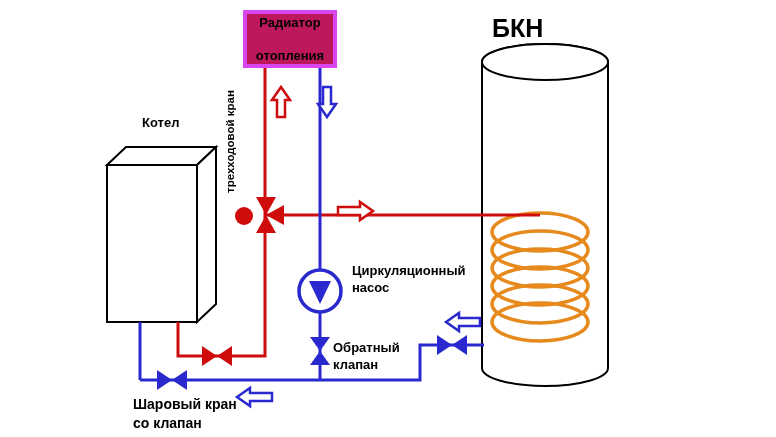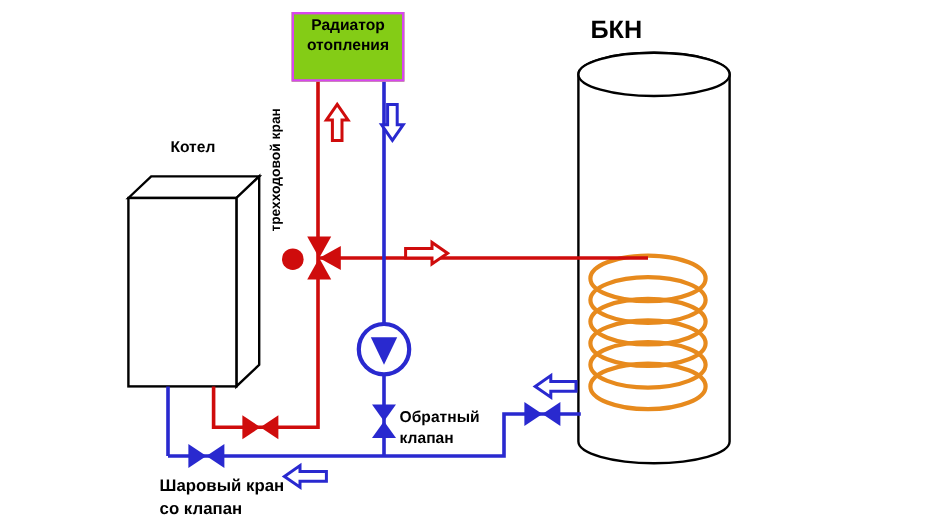--- a/index.html
+++ b/index.html
@@ -8,29 +8,29 @@
     --return-blue:#2929cf;
     --coil-orange:#e78a1d;
     --outline-black:#000000;
   }
   body{background:#fff;font-family:"Liberation Sans",sans-serif;color:#000}
   .stage{position:relative;width:776px;height:437px;background:#fff;overflow:hidden}
   .stage svg{position:absolute;left:0;top:0}
   .lbl{position:absolute;font-weight:bold;white-space:nowrap;color:#000}
   .lbl .line{display:block}
   .boiler-label{left:142px;top:115px;font-size:13px}
-  .bkn-label{left:492px;top:14px;font-size:21px}
+  .bkn-label{left:492px;top:14px;font-size:25px}
   .three-way-label{left:224px;top:193px;font-size:11.5px;transform:rotate(-90deg);transform-origin:0 0}
   .pump-label{left:352px;top:262px;font-size:13px;line-height:17px}
   .check-label{left:333px;top:339px;font-size:13px;line-height:17px}
   .ball-label{left:133px;top:395px;font-size:14px;line-height:19px}
   .radiator-box{
     position:absolute;left:243px;top:10px;width:94px;height:58px;
-    border:2px solid #d946ef;background:#84cc16;
-    display:flex;flex-direction:column;align-items:center;justify-content:flex-start;
+    border:4px solid #d946ef;background:#be185d;
+    display:flex;flex-direction:column;align-items:center;justify-content:space-between;
     font-weight:bold;font-size:13px;line-height:17px;text-align:center
   }
   .vessel{fill:#fff;stroke:var(--outline-black);stroke-width:2}
   .coil-ring{fill:none;stroke:var(--coil-orange);stroke-width:3.5}
   .pipe-red{fill:none;stroke:var(--supply-red);stroke-width:3}
   .pipe-blue{fill:none;stroke:var(--return-blue);stroke-width:3}
   .valve-red{fill:var(--supply-red);stroke:none}
   .valve-blue{fill:var(--return-blue);stroke:none}
   .pump-body{fill:#fff;stroke:var(--return-blue);stroke-width:3.5}
   .arrow-red{fill:#fff;stroke:var(--supply-red);stroke-width:2.5;stroke-linejoin:miter}
@@ -108,20 +108,24 @@
 
   <div class="radiator-box">
     <span class="line">Радиатор</span>
     <span class="line">отопления</span>
   </div>
 
   <div class="lbl bkn-label">БКН</div>
   <div class="lbl boiler-label">Котел</div>
   <div class="lbl three-way-label">трехходовой кран</div>
 
+  <div class="lbl pump-label">
+    <span class="line">Циркуляционный</span>
+    <span class="line">насос</span>
+  </div>
 
   <div class="lbl check-label">
     <span class="line">Обратный</span>
     <span class="line">клапан</span>
   </div>
 
   <div class="lbl ball-label">
     <span class="line">Шаровый кран</span>
     <span class="line">со клапан</span>
   </div>

